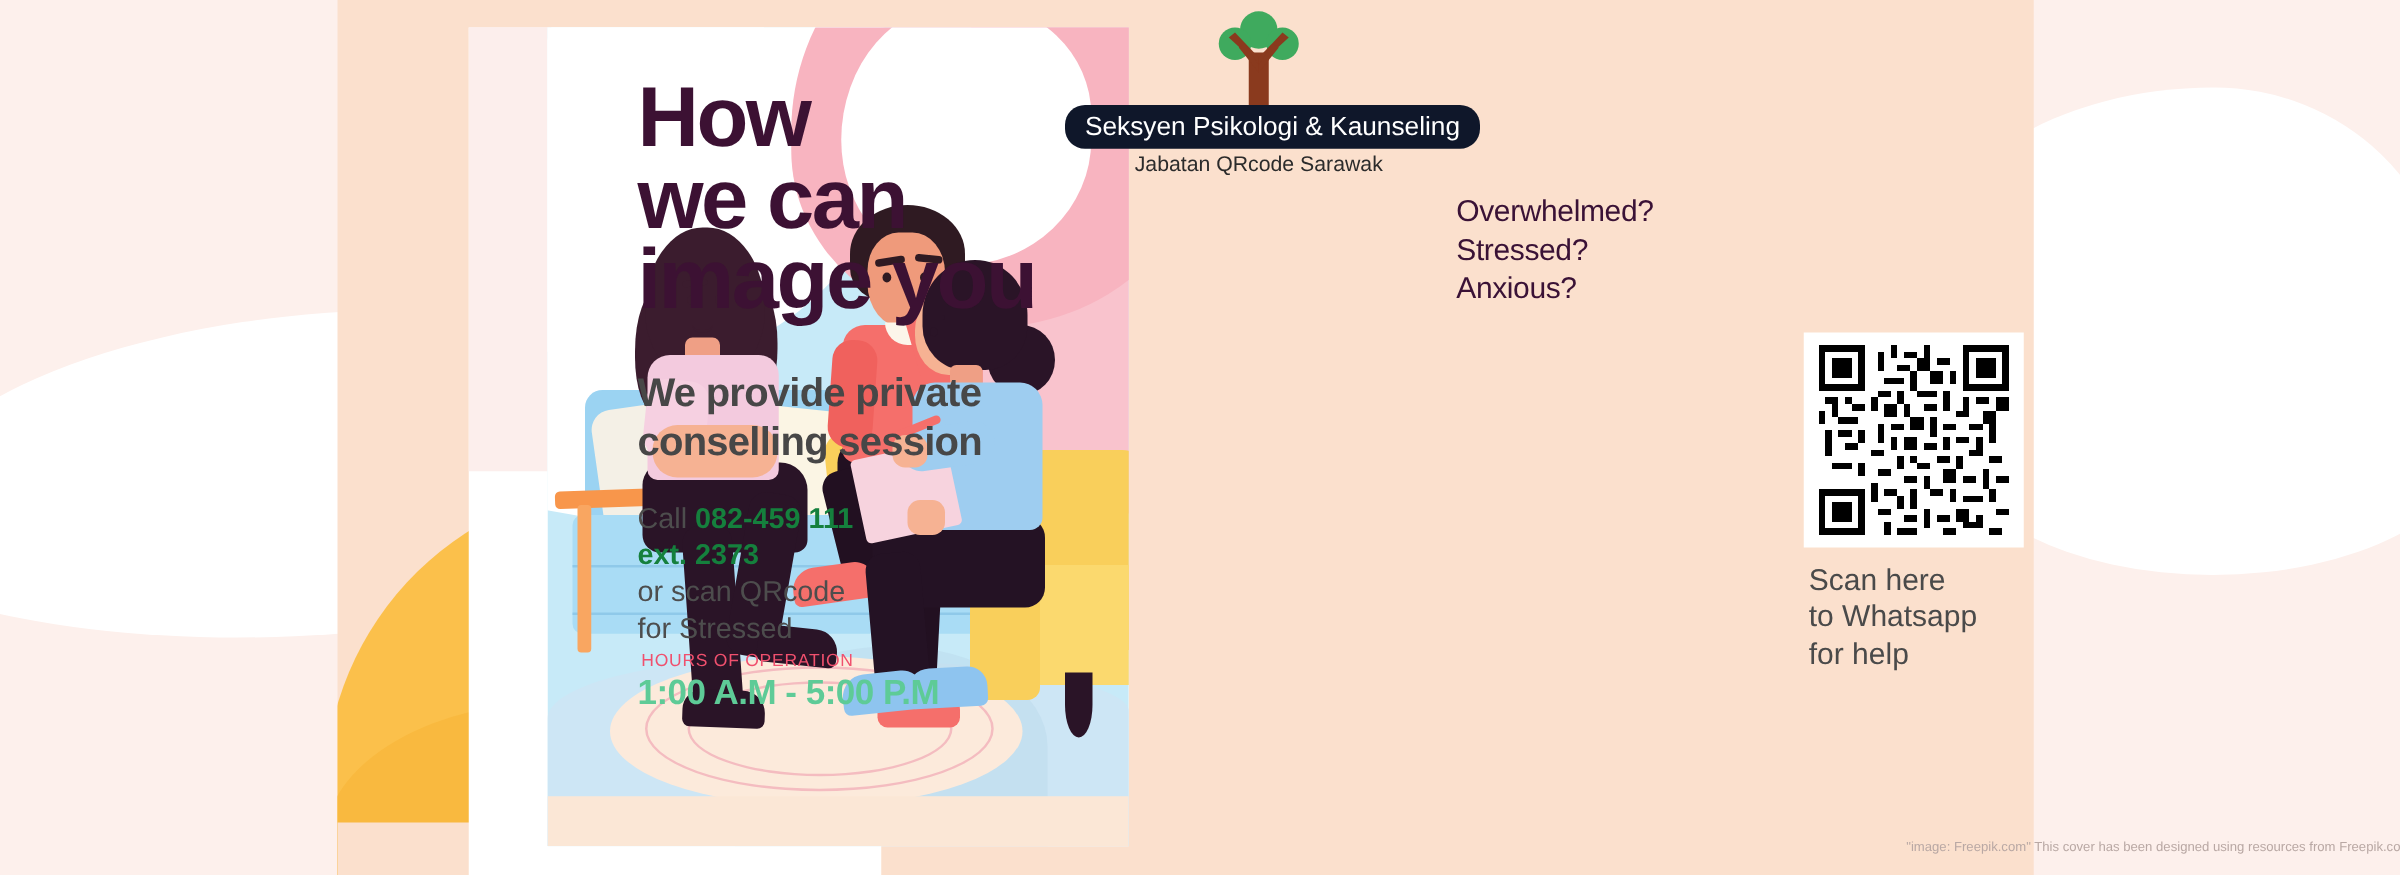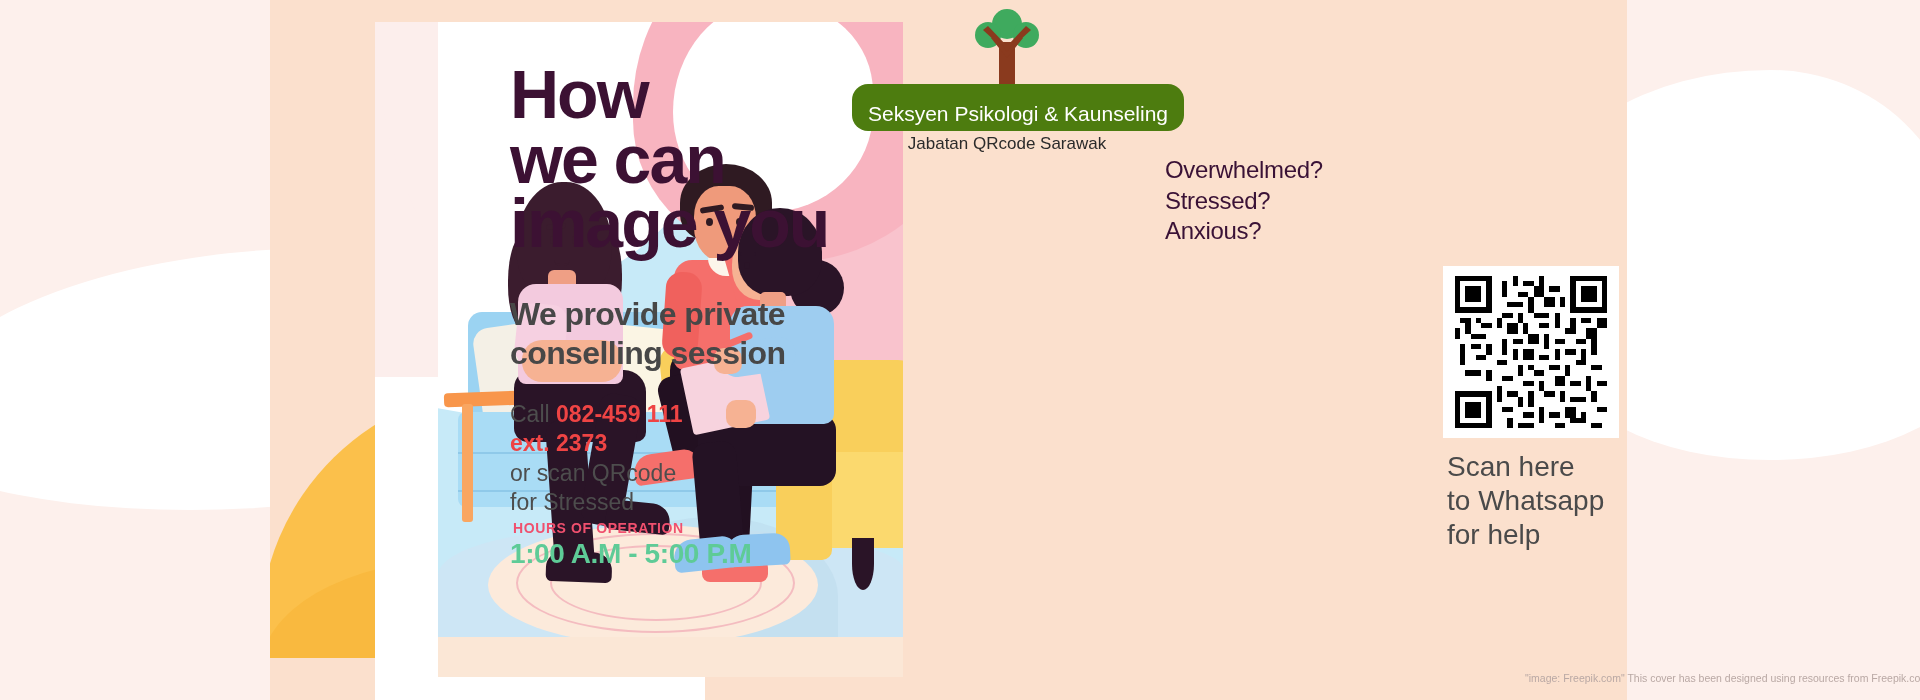--- a/index.html
+++ b/index.html
@@ -190,57 +190,57 @@
   
   .questions{
     position:absolute;left:1165px;top:155px;z-index:30;
     color:#3a1236;font-size:24px;line-height:1.28;letter-spacing:-0.3px;
   }
 
   
   .logo{position:absolute;left:852px;top:8px;width:310px;z-index:40;text-align:center;}
   .logo-tree{width:76px;height:80px;margin:0 auto;display:block;}
   .logo-pill{
-    display:inline-block;background:#4d7c0f;color:#ffffff;border-radius:16px;
-    padding:18px 16px 5px;font-size:21px;margin-top:-4px;white-space:nowrap;
+    display:inline-block;background:#0f172a;color:#ffffff;border-radius:16px;
+    padding:6px 16px 5px;font-size:21px;margin-top:-4px;white-space:nowrap;
   }
   .logo-sub{font-size:17px;color:#2b2b2b;margin-top:3px;}
 
   
   .headline{
     position:absolute;left:510px;top:62px;width:340px;z-index:25;
     color:#3c1133;font-weight:bold;font-size:68px;line-height:0.95;letter-spacing:-2px;
   }
   .subhead{
     position:absolute;left:510px;top:295px;width:330px;z-index:25;
     color:#474747;font-weight:bold;font-size:32px;line-height:1.22;letter-spacing:-0.6px;
   }
   .callblock{
     position:absolute;left:510px;top:400px;width:300px;z-index:25;
     color:#4d4d4d;font-size:23px;line-height:1.28;
   }
-  .callblock b{color:#ef4444;}
+  .callblock b{color:#15803d;}
   .hours-label{
     position:absolute;left:513px;top:520px;z-index:25;
-    color:#f0506e;font-weight:bold;font-size:14px;letter-spacing:.6px;
+    color:#f0506e;font-weight:normal;font-size:14px;letter-spacing:.6px;
   }
   .hours-value{
     position:absolute;left:510px;top:538px;z-index:25;
     color:#5ecb97;font-weight:bold;font-size:28px;letter-spacing:-0.4px;
   }
 
   
   .qr-box{
     position:absolute;left:1443px;top:266px;width:176px;height:172px;background:#ffffff;
     z-index:35;display:flex;align-items:center;justify-content:center;
   }
   .qr-grid{width:156px;height:152px;display:block;}
   .qr-caption{
     position:absolute;left:1447px;top:450px;z-index:35;
-    color:#4a4a4a;font-size:28px;line-height:1.22;
+    color:#4a4a4a;font-size:24px;line-height:1.22;
   }
 
   
   .credit{
     position:absolute;left:1525px;top:672px;z-index:50;
     color:#b9a8a4;font-size:10.5px;white-space:nowrap;
   }
 
   .ln{display:block;}
 </style>

